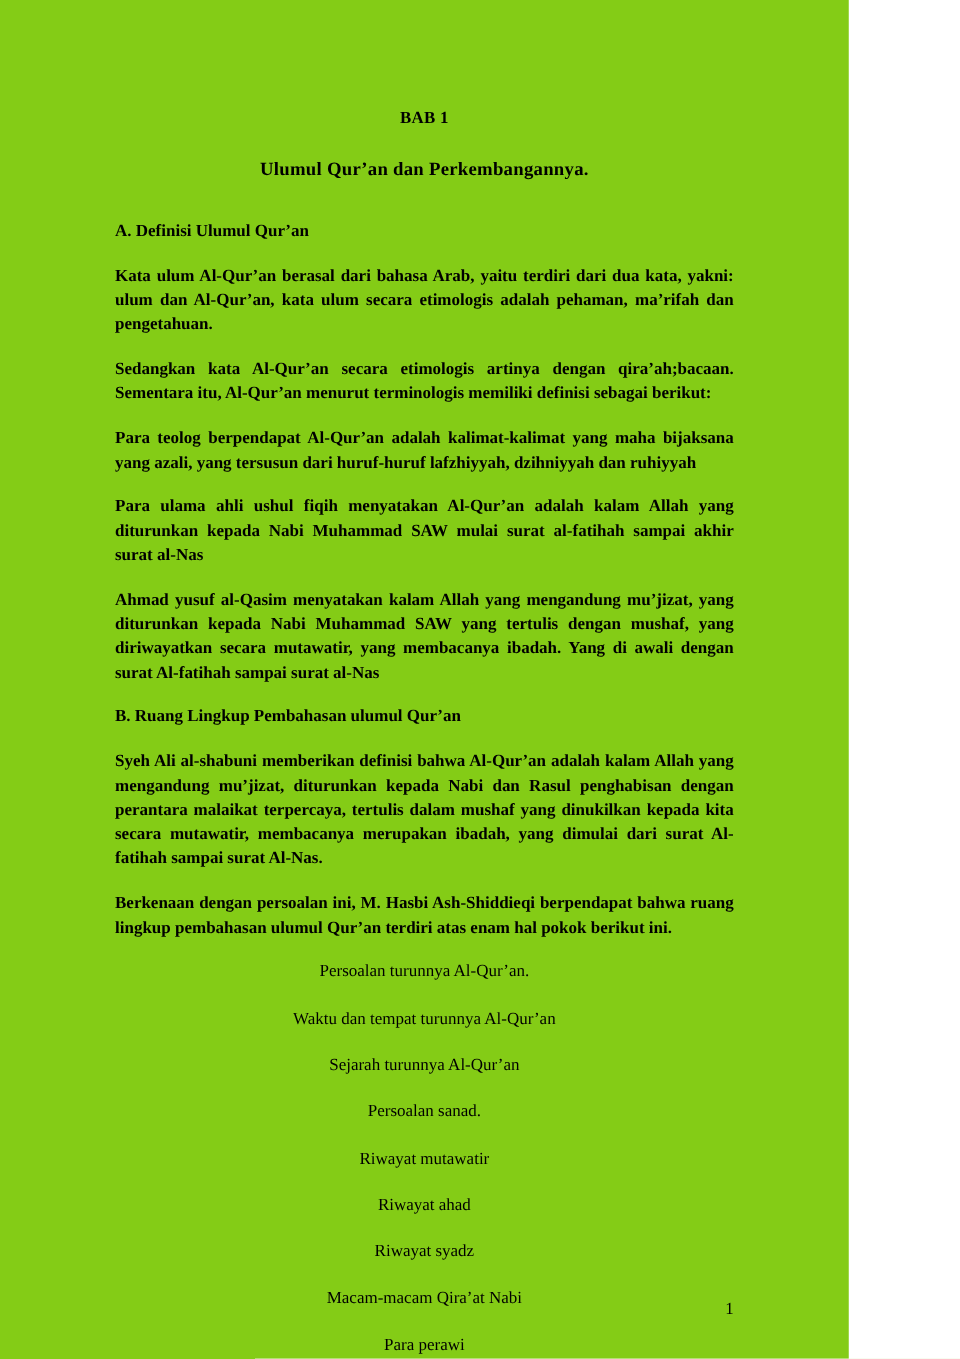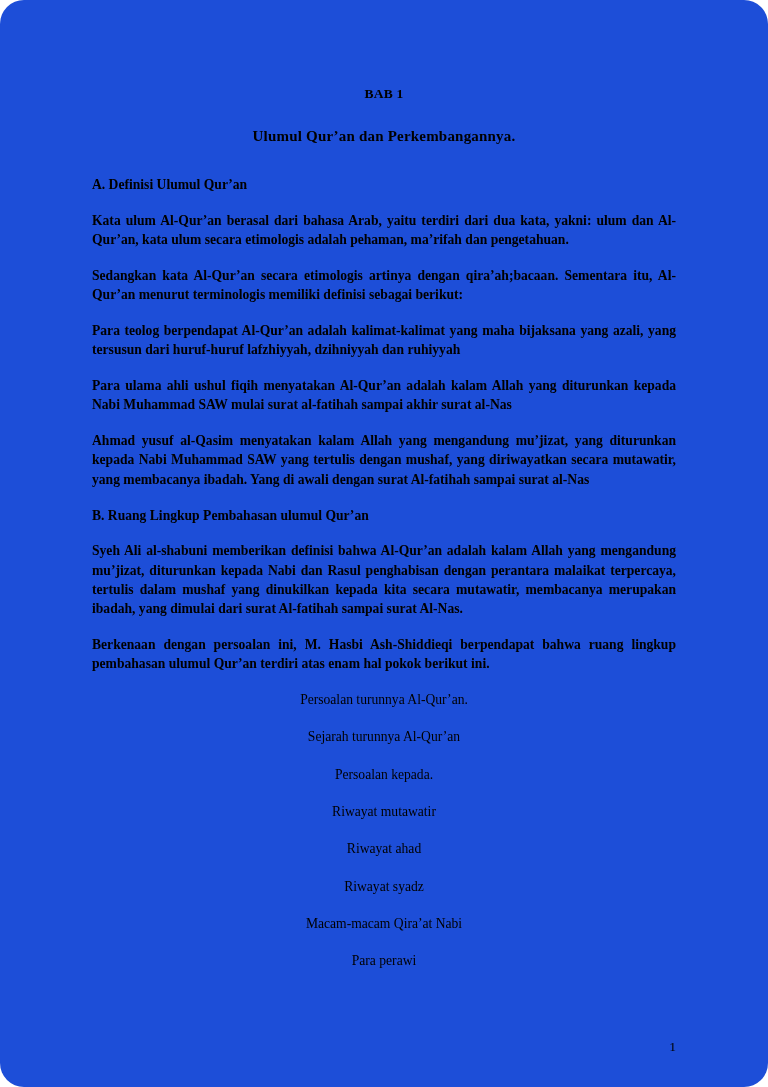--- a/index.html
+++ b/index.html
@@ -8,26 +8,25 @@
     background: #ffffff;
   }
   body {
     width: 768px;
     height: 1087px;
     font-family: "Liberation Serif", serif;
     color: #000000;
   }
   .page {
     position: relative;
-    width: 768px;
+    width: 679px;
     height: 1087px;
     box-sizing: border-box;
     padding: 86px 92px 40px 92px;
-    background: #1d4ed8;
-    border-radius: 24px;
+    background: #84cc16;
   }
   .doc-title {
     text-align: center;
     font-weight: bold;
     font-size: 13.5px;
     margin: 0 0 26px 0;
     letter-spacing: 0.2px;
   }
   .doc-subtitle {
     text-align: center;
@@ -73,22 +72,23 @@
   <p class="para justify">Sedangkan kata Al-Qur’an secara etimologis artinya dengan qira’ah;bacaan. Sementara itu, Al-Qur’an menurut terminologis memiliki definisi sebagai berikut:</p>
   <p class="para justify">Para teolog berpendapat Al-Qur’an adalah kalimat-kalimat yang maha bijaksana yang azali, yang tersusun dari huruf-huruf lafzhiyyah, dzihniyyah dan ruhiyyah</p>
   <p class="para justify">Para ulama ahli ushul fiqih menyatakan Al-Qur’an adalah kalam Allah yang diturunkan kepada Nabi Muhammad SAW mulai surat al-fatihah sampai akhir surat al-Nas</p>
   <p class="para justify">Ahmad yusuf al-Qasim menyatakan kalam Allah yang mengandung mu’jizat, yang diturunkan kepada Nabi Muhammad SAW yang tertulis dengan mushaf, yang diriwayatkan secara mutawatir, yang membacanya ibadah. Yang di awali dengan surat Al-fatihah sampai surat al-Nas</p>
   <p class="para">B. Ruang Lingkup Pembahasan ulumul Qur’an</p>
 
   <p class="para justify">Syeh Ali al-shabuni memberikan definisi bahwa Al-Qur’an adalah kalam Allah yang mengandung mu’jizat, diturunkan kepada Nabi dan Rasul penghabisan dengan perantara malaikat terpercaya, tertulis dalam mushaf yang dinukilkan kepada kita secara mutawatir, membacanya merupakan ibadah, yang dimulai dari surat Al-fatihah sampai surat Al-Nas.</p>
   <p class="para justify">Berkenaan dengan persoalan ini, M. Hasbi Ash-Shiddieqi berpendapat bahwa ruang lingkup pembahasan ulumul Qur’an terdiri atas enam hal pokok berikut ini.</p>
 
   <p class="list-line">Persoalan turunnya Al-Qur’an.</p>
+  <p class="list-line">Waktu dan tempat turunnya Al-Qur’an</p>
   <p class="list-line">Sejarah turunnya Al-Qur’an</p>
-  <p class="list-line">Persoalan kepada.</p>
+  <p class="list-line">Persoalan sanad.</p>
   <p class="list-line">Riwayat mutawatir</p>
   <p class="list-line">Riwayat ahad</p>
   <p class="list-line">Riwayat syadz</p>
   <p class="list-line">Macam-macam Qira’at Nabi</p>
   <p class="list-line">Para perawi</p>
 
   <div class="page-number">1</div>
 
 </div>
 

